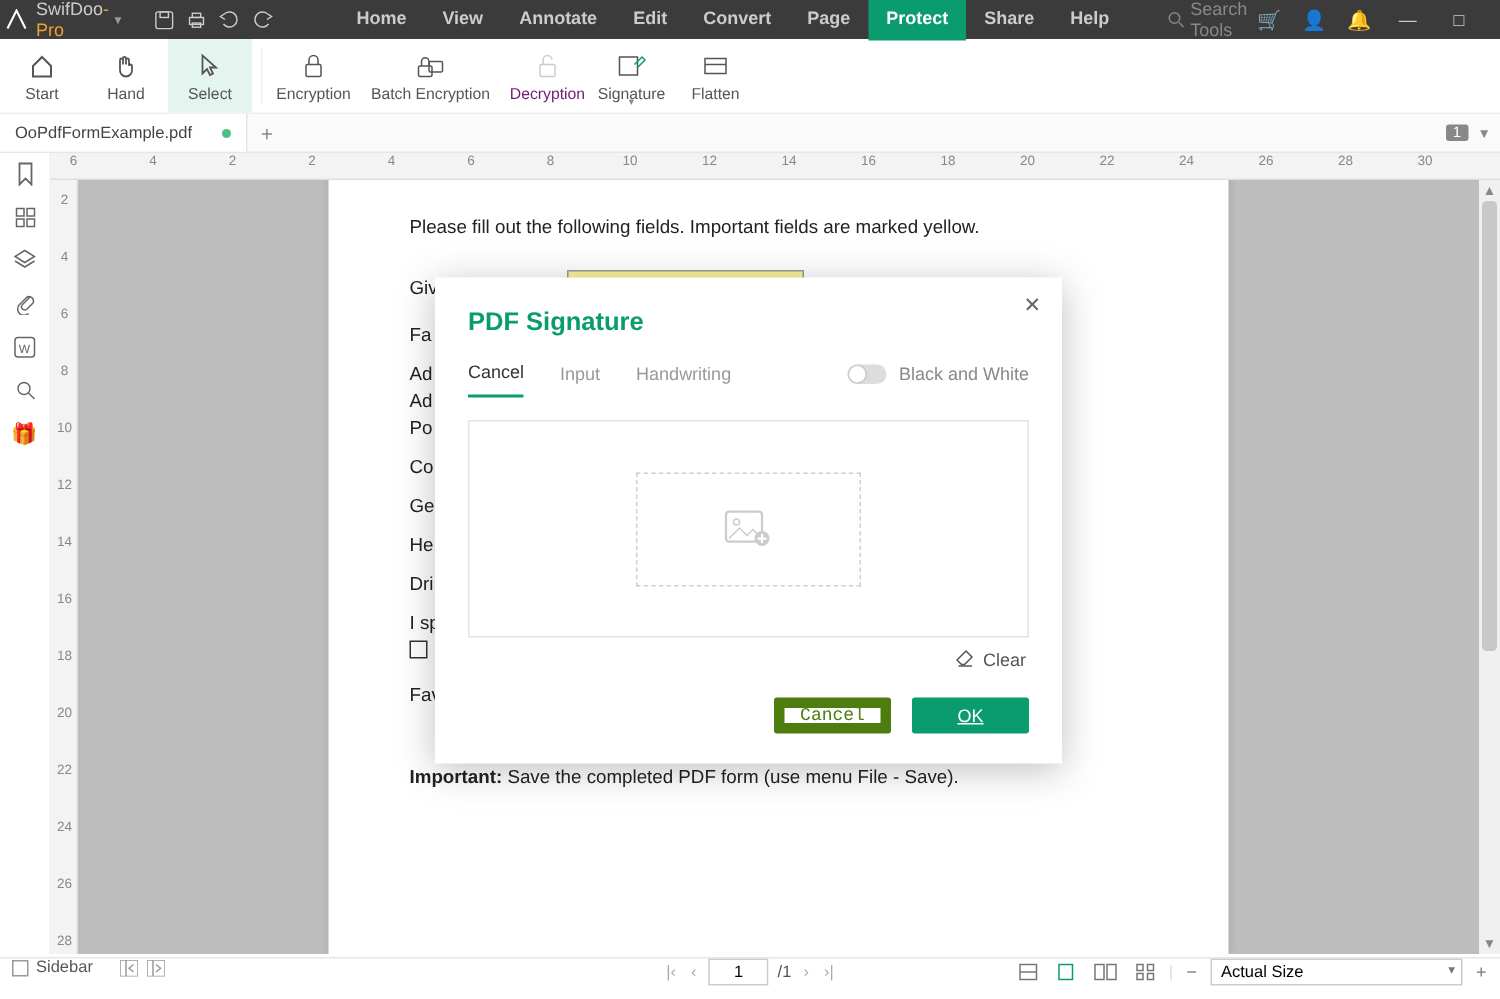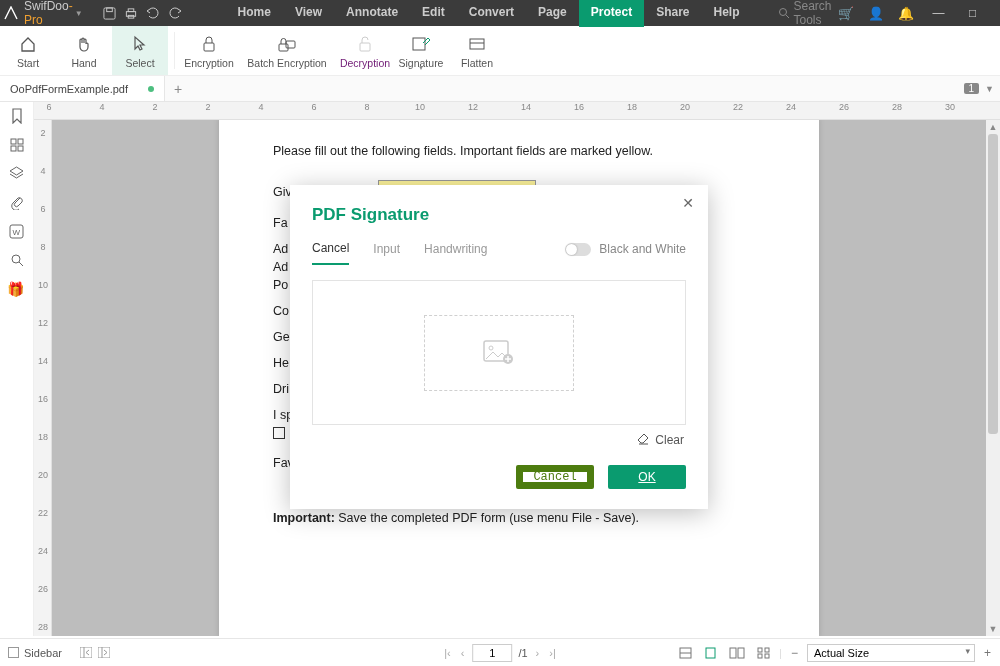--- a/index.html
+++ b/index.html
@@ -55,21 +55,21 @@
 .page .row { display:flex; align-items:center; margin-bottom:12px; }
 .page .row .lbl { width:105px; }
 .page .yf { width:158px; height:24px; background:#fcf29a; border:1px solid #999; }
 .page .yf.wide { width:165px; }
 .page .cb { width:12px; height:12px; border:1.5px solid #333; display:inline-block; margin-top:3px;}
 .page .imp { margin-top:36px; }
 .scroll-v { width:14px; background:#f0f0f0; position:relative; }
 .scroll-v .sbtn { height:14px; display:flex; align-items:center; justify-content:center; color:#888; font-size:9px; cursor:pointer;}
 .scroll-v .thumb { position:absolute; top:14px; left:2px; right:2px; height:300px; background:#c8c8c8; border-radius:3px; cursor:pointer;}
 
-.statusbar { position:absolute; bottom:0; left:0; right:0; height:28px; background:#fff; border-top:1px solid #e6e6e6; display:flex; align-items:center; font-size:11px; color:#555; }
+.statusbar { position:absolute; bottom:0; left:0; right:0; height:28px; background:#fff; border-top:1px solid #e6e6e6; display:flex; align-items:flex-start; font-size:11px; color:#555; }
 .statusbar .chk { width:11px; height:11px; border:1px solid #999; margin:0 5px 0 8px; display:inline-block; }
 .statusbar .seg { display:flex; align-items:center; }
 .statusbar .center { position:absolute; left:50%; transform:translateX(-50%); display:flex; align-items:center; gap:6px; }
 .statusbar .pnbtn { color:#aaa; cursor:pointer; font-size:11px; padding:0 2px;}
 .statusbar .pginput { width:40px; text-align:center; border:1px solid #ccc; height:18px; font-size:11px; }
 .statusbar .right { position:absolute; right:6px; display:flex; align-items:center; gap:6px; }
 .statusbar .viewbtn { cursor:pointer; color:#777; padding:0 3px; font-size:12px; }
 .statusbar .viewbtn.active { color:#0a9b6f; }
 .statusbar .zoomsel { border:1px solid #ccc; height:18px; font-size:11px; padding:0 18px 0 6px; background:#fff; appearance:none; position:relative; }
 .statusbar .zoomwrap { position:relative; }

